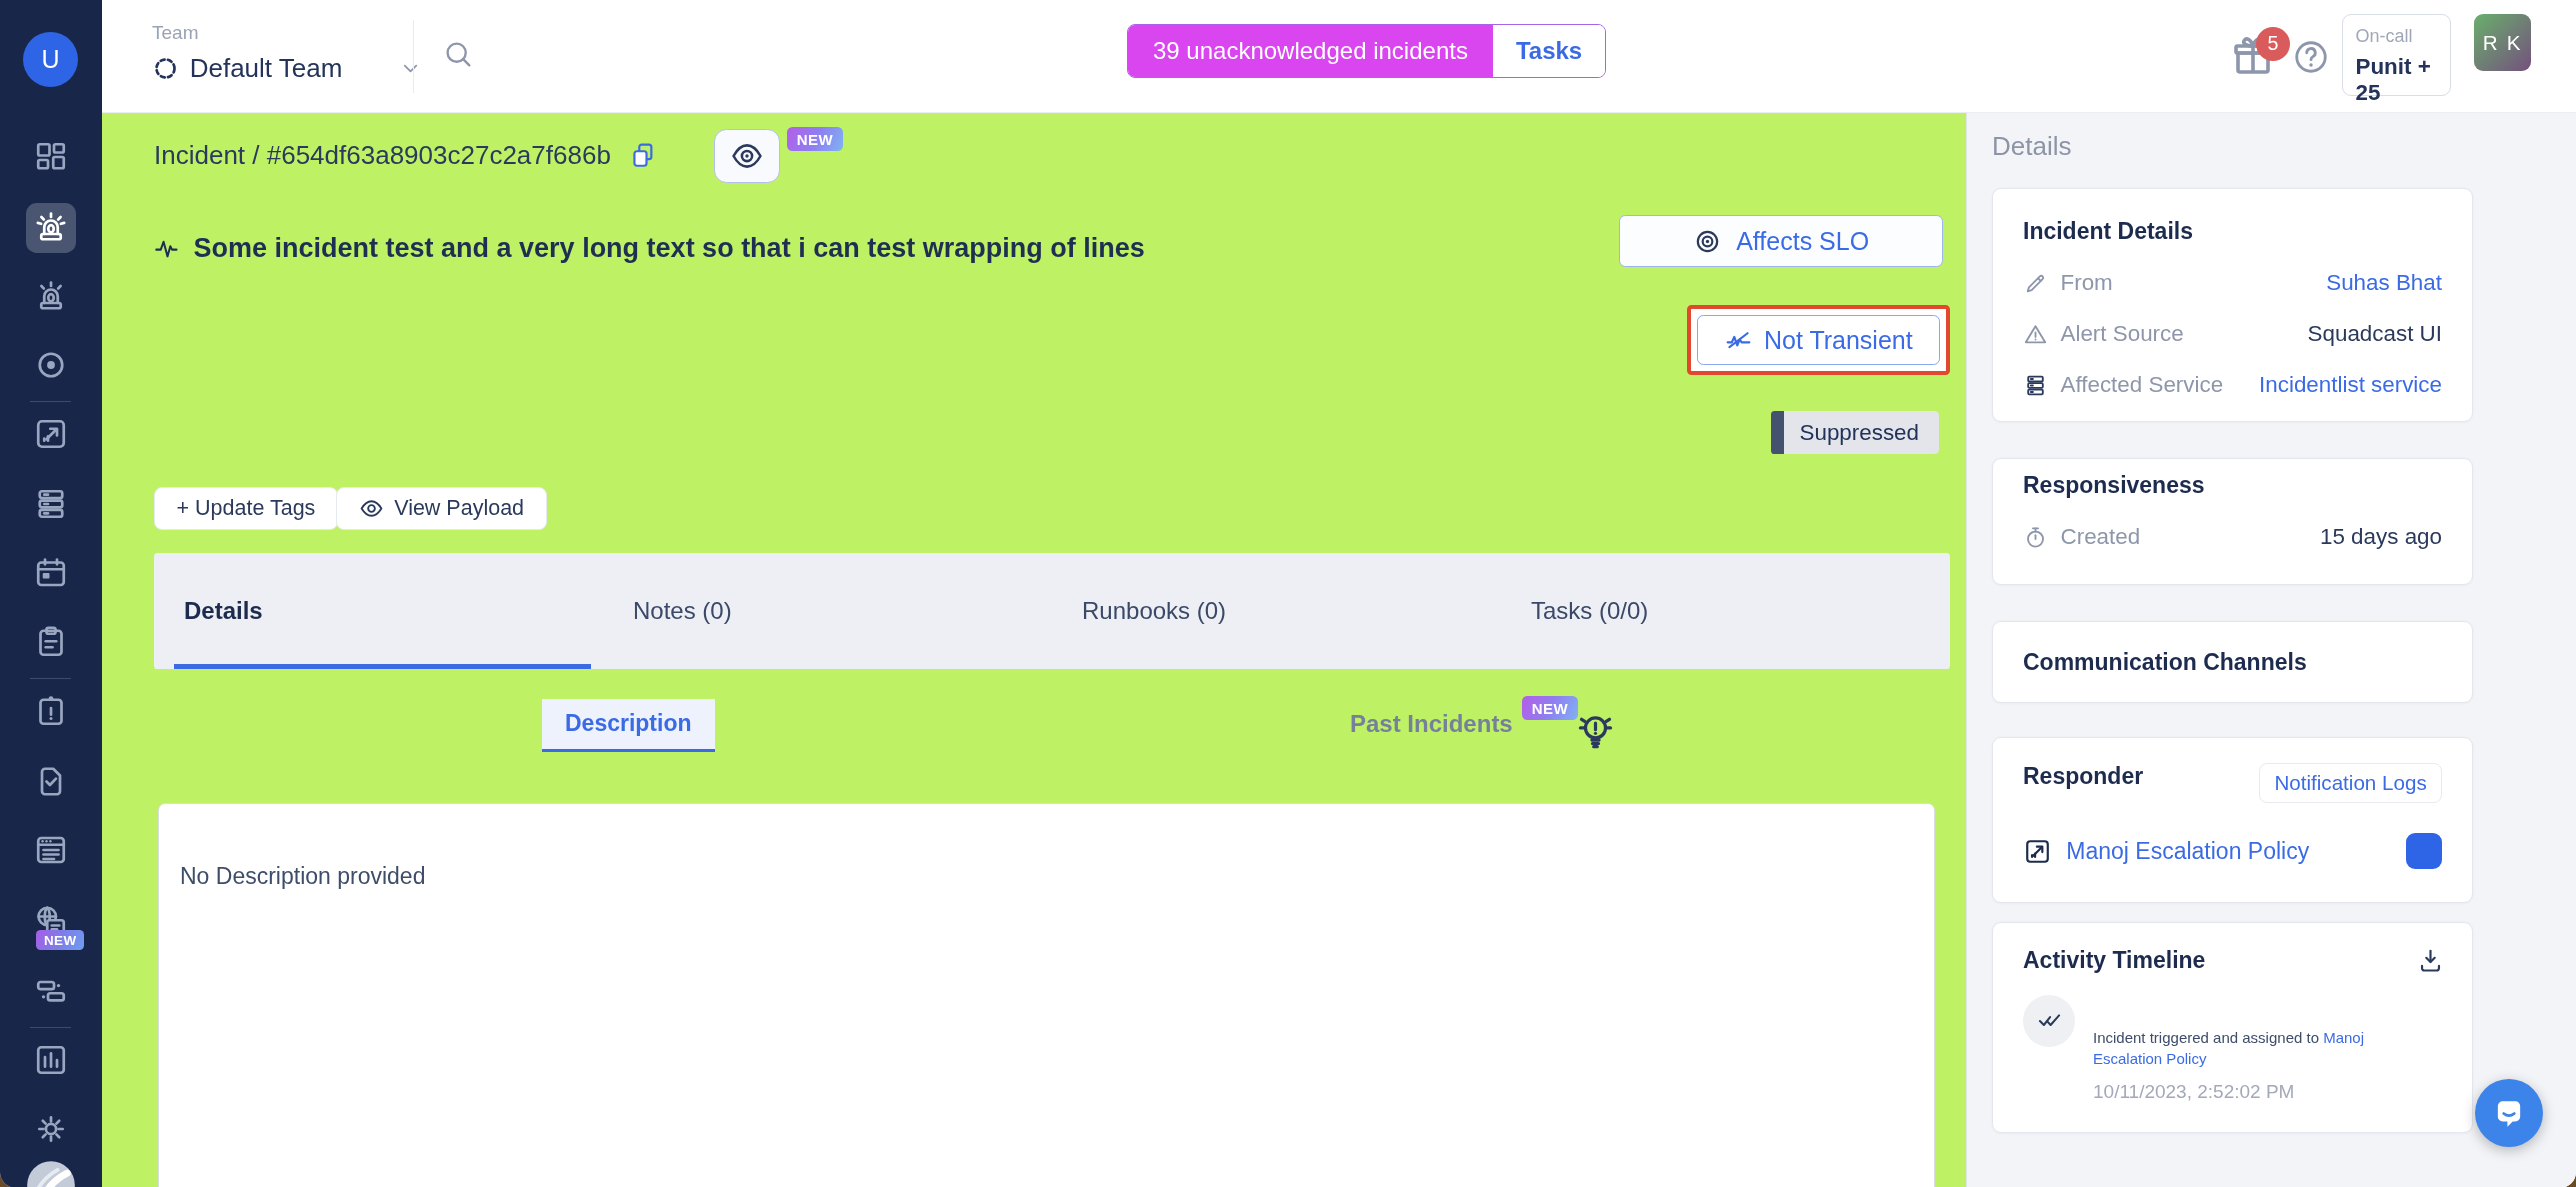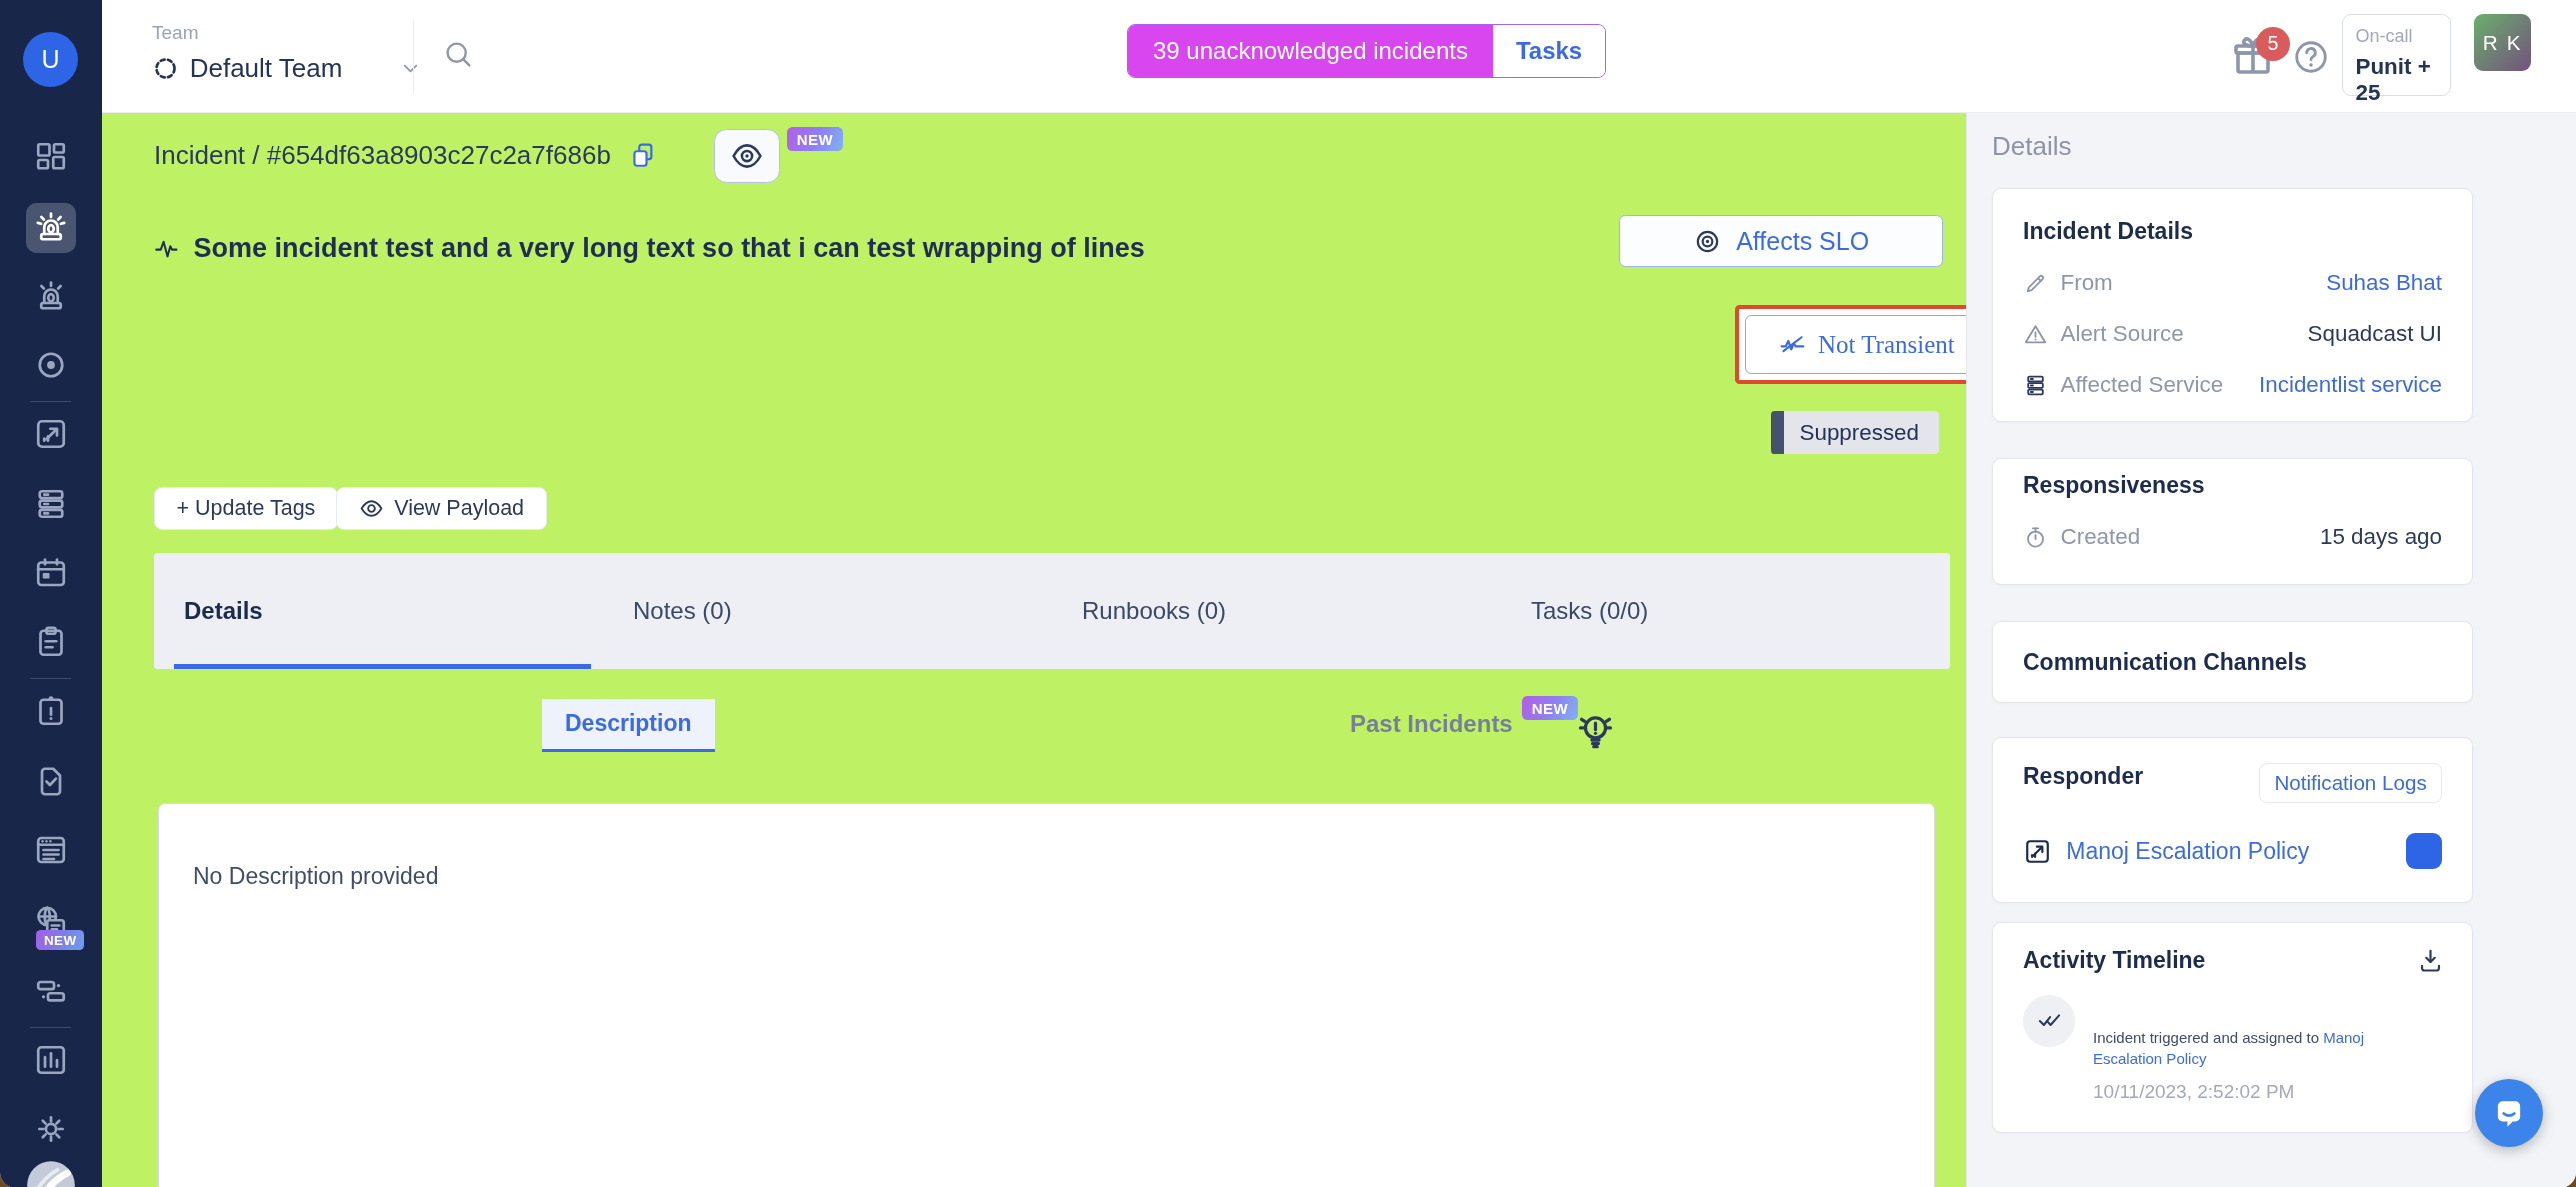--- a/index.html
+++ b/index.html
@@ -57,22 +57,22 @@
   .new-badge { padding:3.6px 9.8px; border-radius:5.4px; font-size:15px; font-weight:bold; color:#fff;
     background:linear-gradient(115deg,#b45ee8,#8f7df0,#7fb3f3); letter-spacing:0.4px; }
   .crumb-new { position:absolute; left:685px; top:14.3px; }
   .title-row { position:absolute; left:52px; top:120px; display:flex; align-items:center; gap:12.5px; color:#1f2f52; }
   .title-row svg { width:27px; height:27px; flex:none; }
   .inc-title { font-size:27px; font-weight:bold; color:#1f2f52; }
   .slo-btn { position:absolute; left:1517px; top:102px; width:324px; height:52px; border:1.8px solid #9db4ec; border-radius:6.3px;
     background:#fcfdff; display:flex; align-items:center; justify-content:center; gap:14.3px; }
   .slo-btn svg { width:29px; height:29px; color:#2b3a5c; }
   .slo-btn span { font-size:25px; color:#3b6be4; }
-  .nt-outline { position:absolute; left:1633px; top:192px; width:263px; height:79px; border:4.5px solid #e2472f; border-radius:4.5px;
-    padding:6.3px; background:#fff;font-family:Liberation Serif, serif; }
+  .nt-outline { position:absolute; left:1585px; top:192px; width:263px; height:70px; border:4.5px solid #e2472f; border-radius:4.5px;
+    padding:6.3px; background:#fff; }
   .nt-btn { width:100%; height:100%; border:1.8px solid #8aa6ee; border-radius:6.3px; background:#fff;
     display:flex; align-items:center; justify-content:center; gap:10.7px; }
   .nt-btn svg { width:29px; height:29px; color:#3b6be4; }
   .nt-btn span { font-size:25px; color:#3b6be4; }
   .sup-tag { position:absolute; left:1669px; top:298px; height:43px; background:#e3e5eb; border-radius:4.5px; display:flex; align-items:center; }
   .sup-bar { width:12.5px; height:43px; background:#44516f; border-radius:3.6px 0 0 3.6px; }
   .sup-text { font-size:22.4px; color:#22335a; padding:0 19.7px 0 16px; }
   .chip-btn { position:absolute; height:43px; border:1.8px solid #e6e9ee; border-radius:8px; background:#fff;
     display:flex; align-items:center; gap:10.7px; padding:0 21.5px; font-size:21.5px; color:#2b3a5c; }
   .chip-btn svg { width:25px; height:25px; color:#2b3a5c; }
@@ -81,21 +81,21 @@
   .tabbar { position:absolute; left:52px; top:440px; width:1796px; height:116px; background:#edeff4; border-radius:3.6px; display:flex; }
   .tab { flex:1; display:flex; align-items:center; padding-left:30px; font-size:24px; color:#3a4967; position:relative; }
   .tab.active { color:#1c2b4e; font-weight:bold; }
   .tab.active::after { content:""; position:absolute; left:19.7px; right:12.5px; bottom:0; height:5.4px; background:#3b6be4; }
   .desc-tab { position:absolute; left:440px; top:586px; padding:10.7px 23px 12.5px 23px; background:#edf2fc;
     border-bottom:3.6px solid #3b6be4; font-size:23px; font-weight:bold; color:#3b6be4; }
   .past-tab { position:absolute; left:1248px; top:597px; font-size:24px; font-weight:bold; color:#76809a; }
   .past-new { position:absolute; left:1420px; top:583px; }
   .bulb-ico { position:absolute; left:1472px; top:597px; width:43px; height:43px; color:#2b3a5c; }
   .desc-box { position:absolute; left:56px; top:690px; width:1777px; height:429px; border:1.8px solid #d9dde3; border-radius:7.2px; background:#fff; }
-  .desc-empty { position:absolute; left:34px; top:59px; font-size:23px; color:#3e4d69; }
+  .desc-empty { position:absolute; left:21px; top:59px; font-size:23px; color:#3e4d69; }
 
   
   .rpanel { position:absolute; left:1966px; top:113px; width:610px; height:1075px; background:#f3f4f7; border-left:1.8px solid #e2e5ea; }
   .rpanel-header { position:absolute; left:25px; top:18px; font-size:26px; color:#8c94a6; }
   .card { position:absolute; left:25px; width:481px; background:#fff; border:1.8px solid #e3e6ec; border-radius:9px;
     box-shadow:0 0.9px 2.7px rgba(30,40,70,0.04); }
   .card-title { font-size:23px; font-weight:bold; color:#1c2b4e; }
   .kv-row { display:flex; align-items:center; justify-content:space-between; margin-top:25px; }
   .kv-left { display:flex; align-items:center; gap:12.5px; color:#8d96aa; font-size:22.4px; }
   .kv-left svg { width:25px; height:25px; flex:none; }

